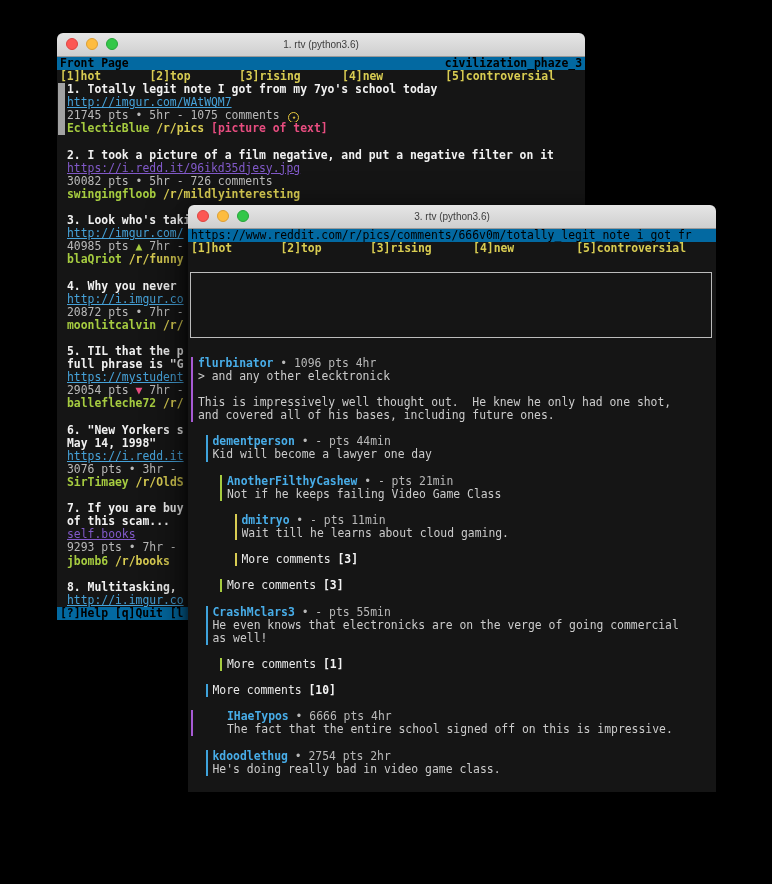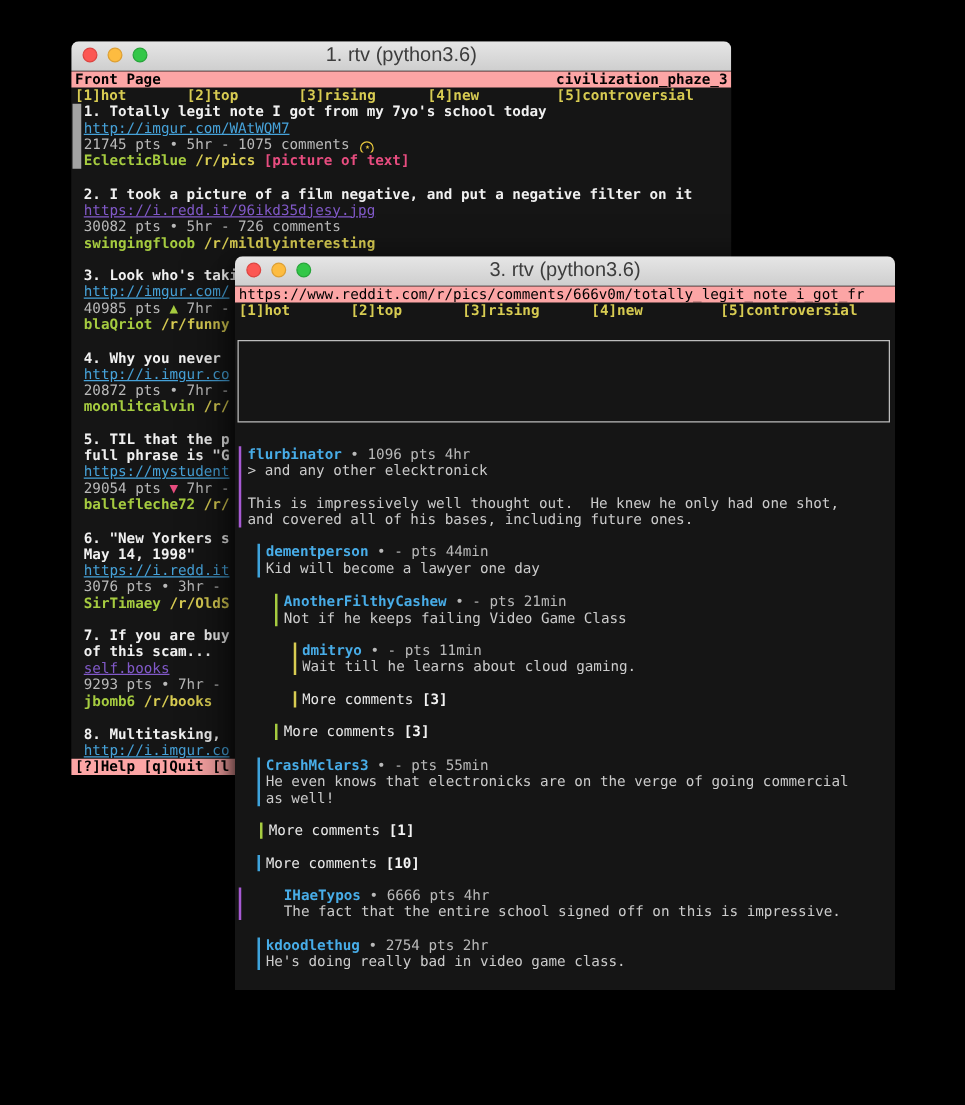--- a/index.html
+++ b/index.html
@@ -3,30 +3,30 @@
 <meta charset="utf-8">
 <style>
   html,body{margin:0;padding:0;}
   body{width:772px;height:884px;background:#000;overflow:hidden;position:relative;
        font-family:"DejaVu Sans Mono",monospace;}
   .window{position:absolute;border-radius:6px 6px 2px 2px;
           box-shadow:0 16px 42px rgba(0,0,0,.78),0 3px 12px rgba(0,0,0,.6);}
   .titlebar{height:23px;background:linear-gradient(#e6e6e6,#cfcfcf);
             border-bottom:1px solid #999;border-radius:6px 6px 0 0;position:relative;
             display:flex;align-items:center;justify-content:center;}
-  .title{font-family:"Liberation Sans",sans-serif;font-size:16px;color:#3d3d3d;}
+  .title{font-family:"Liberation Sans",sans-serif;font-size:10px;color:#3d3d3d;}
   .lights{position:absolute;left:9px;top:5px;display:flex;gap:8px;}
   .light{width:12px;height:12px;border-radius:50%;box-sizing:border-box;}
   .light.red{background:#fc5753;border:1px solid #dd4541;}
   .light.yellow{background:#fdbc40;border:1px solid #dd9f33;}
   .light.green{background:#33c748;border:1px solid #27a53a;}
   .term{background:#151515;position:relative;width:528px;height:563px;overflow:hidden;}
   .tl{height:13.1px;line-height:13.1px;font-size:11.4px;white-space:pre;
       padding-left:2px;color:#cbcbcb;overflow:hidden;}
-  .bluebar{background:#fca5a5;color:#000;}
+  .bluebar{background:#0369a1;color:#000;}
   .headerbar{display:flex;justify-content:space-between;padding:0 3px;font-weight:bold;}
   .urlbar{font-weight:normal;padding-left:3px;}
   .statusbar{position:absolute;left:0;right:0;bottom:0;font-weight:bold;padding-left:3px;}
   .tabsline{position:relative;}
   .tab{position:absolute;top:0;color:#d8cc52;font-weight:bold;}
   .post{position:relative;}
   .post .tl{padding-left:10px;}
   .selbar{position:absolute;left:1px;top:0;bottom:1px;width:7px;background:#a2a2a2;}
   .s-title{color:#f1f1f1;font-weight:bold;}
   .s-link{color:#46a2d9;text-decoration:underline;}
@@ -192,21 +192,21 @@
         <div class="comment" style="margin-left: 32px; border-left-color: rgb(166, 204, 64);">
           <div class="tl"><span class="s-more">More comments </span><span class="s-morecount">[3]</span></div>
         </div>
         <div class="tl blank"></div>
         <div class="comment" style="margin-left: 17.5px; border-left-color: rgb(62, 163, 220);">
           <div class="tl"><span class="s-cuser">CrashMclars3</span><span class="s-meta"> • - pts 55min</span></div>
           <div class="tl"><span class="s-body">He even knows that electronicks are on the verge of going commercial</span></div>
           <div class="tl"><span class="s-body">as well!</span></div>
         </div>
         <div class="tl blank"></div>
-        <div class="comment" style="margin-left: 20px; border-left-color: rgb(166, 204, 64);">
+        <div class="comment" style="margin-left: 32px; border-left-color: rgb(166, 204, 64);">
           <div class="tl"><span class="s-more">More comments </span><span class="s-morecount">[1]</span></div>
         </div>
         <div class="tl blank"></div>
         <div class="comment" style="margin-left: 17.5px; border-left-color: rgb(62, 163, 220);">
           <div class="tl"><span class="s-more">More comments </span><span class="s-morecount">[10]</span></div>
         </div>
         <div class="tl blank"></div>
         <div class="comment" style="margin-left: 3px; border-left-color: rgb(167, 90, 212); padding-left: 34px;">
           <div class="tl"><span class="s-cuser">IHaeTypos</span><span class="s-meta"> • 6666 pts 4hr</span></div>
           <div class="tl"><span class="s-body">The fact that the entire school signed off on this is impressive.</span></div>

